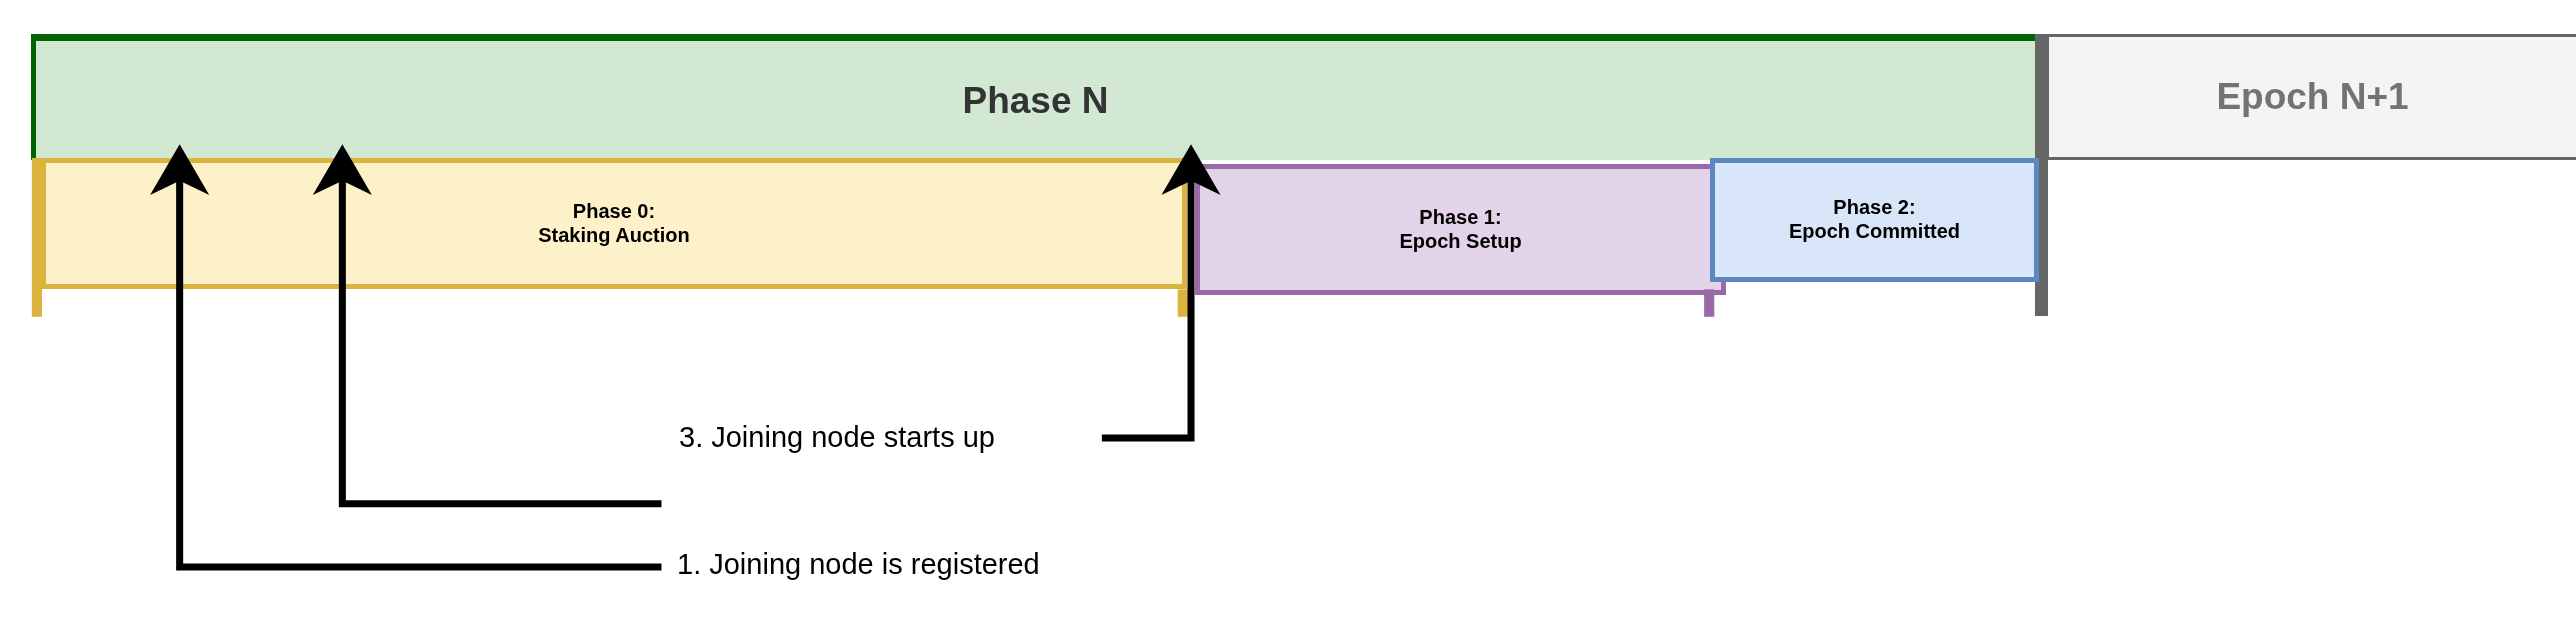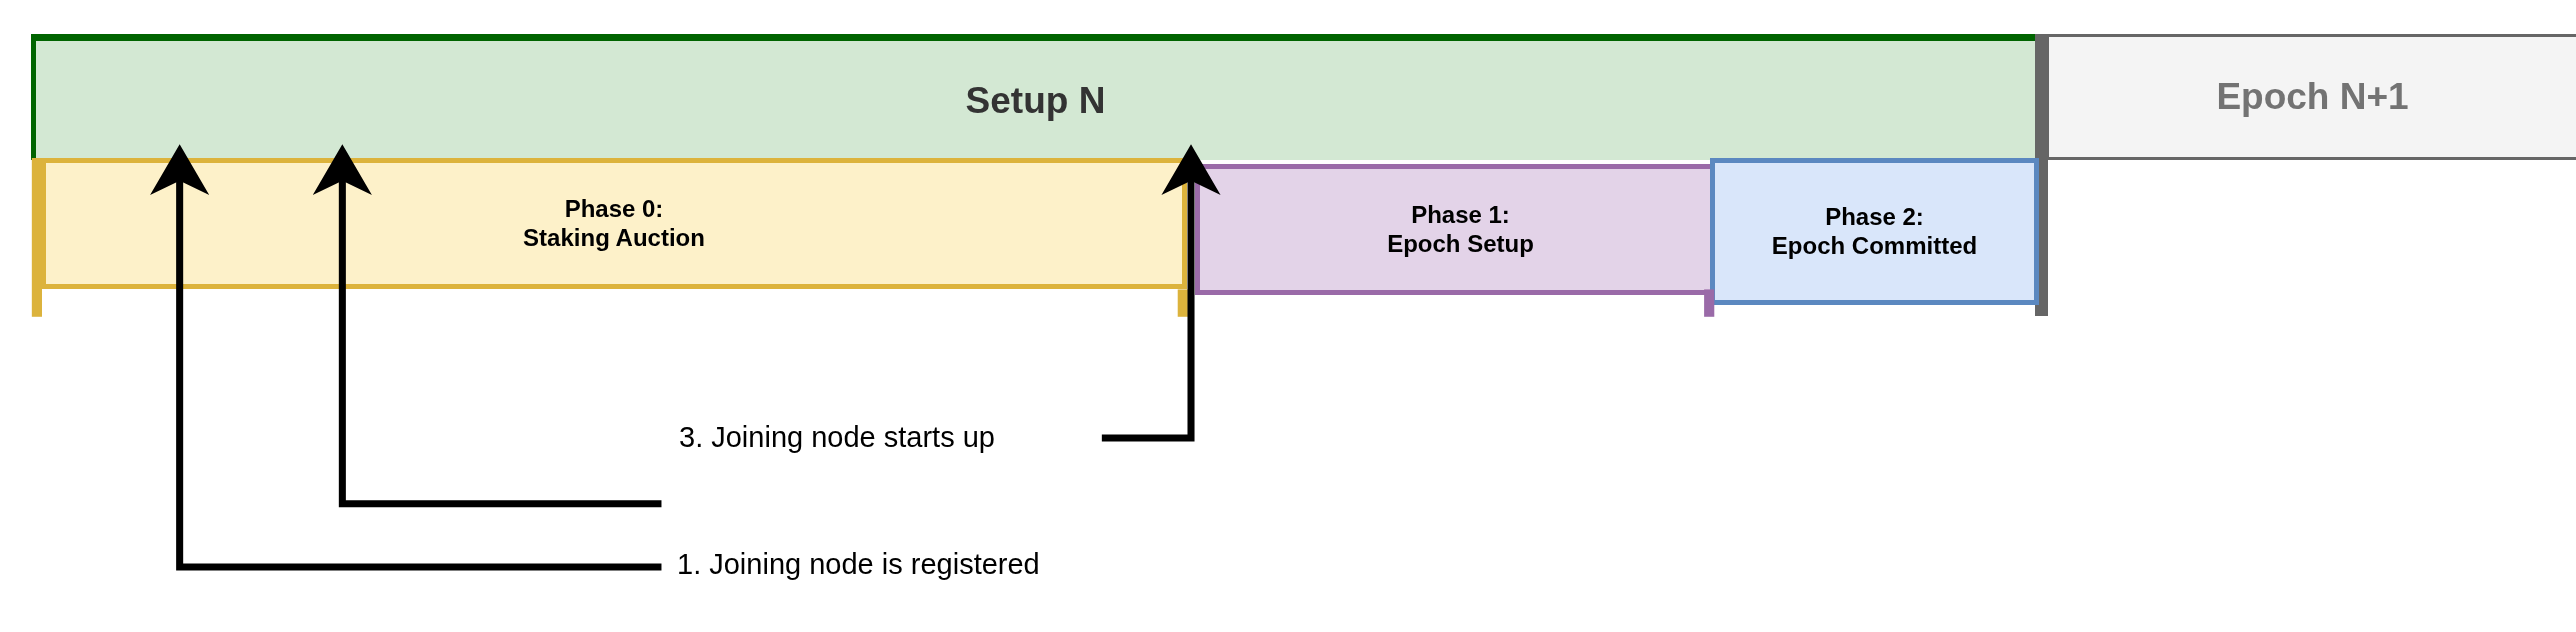--- a/index.html
+++ b/index.html
@@ -23,46 +23,46 @@
     font-size:37px;font-weight:bold;color:#737373;
   }
 
   
   #epoch-divider{position:absolute;left:2035px;top:34px;width:12.5px;height:282px;background:#666666;}
 
   
   .phase{
     position:absolute;box-sizing:border-box;
     display:flex;flex-direction:column;align-items:center;justify-content:center;
-    text-align:center;font-size:24px;font-weight:bold;color:#000000;line-height:1.18;
+    text-align:center;font-size:20px;font-weight:bold;color:#000000;line-height:1.18;
     white-space:nowrap;
   }
   #phase-0{left:41px;top:158px;width:1146px;height:131px;background:#fdf1c9;border:5.5px solid #dcb33c;}
   #phase-1{left:1183px;top:164px;width:531px;height:131px;background:#e3d3e8;border:5.5px solid #9a6aa8;margin-left:12px;}
-  #phase-2{left:1710px;top:158px;width:329px;height:147px;background:#d9e6fa;border:5.5px solid #5b88c0;}
+  #phase-2{left:1710px;top:158px;width:329px;height:124px;background:#d9e6fa;border:5.5px solid #5b88c0;}
 
   
   #annotations{position:absolute;left:0;top:0;width:2576px;height:632px;pointer-events:none;}
   .callout-label{
     position:absolute;font-size:29px;color:#000000;white-space:nowrap;
     line-height:1;
   }
   #label-3{left:679px;top:423px;}
   #label-2{left:679px;top:487px;}
   #label-1{left:677px;top:550px;}
 </style>
 </head>
 <body>
 
 <div id="canvas">
 
   <div id="epoch-n-spine"></div>
 
   <div class="box" id="epoch-n">
-    <span>Setup N</span>
+    <span>Phase N</span>
   </div>
 
   <div class="box" id="epoch-n1">
     <span>Epoch N+1</span>
   </div>
 
   <div id="epoch-divider"></div>
 
   <div class="phase" id="phase-0">
     <span>Phase 0:</span>

